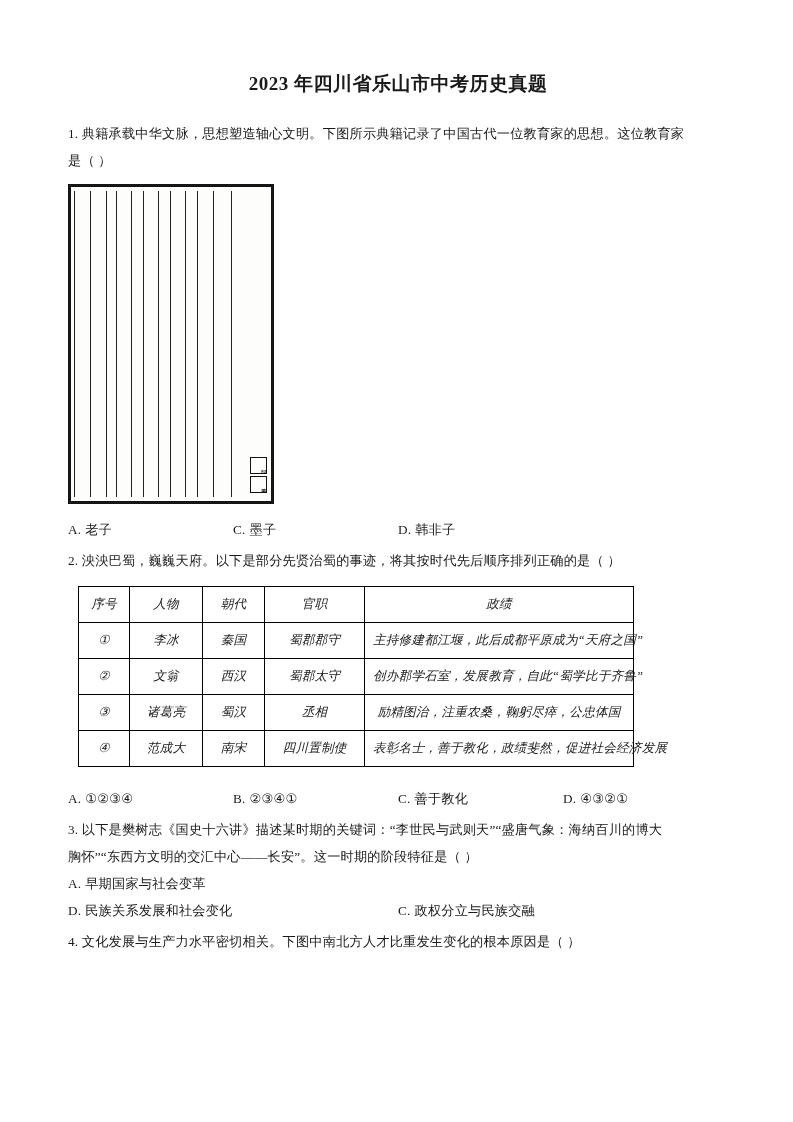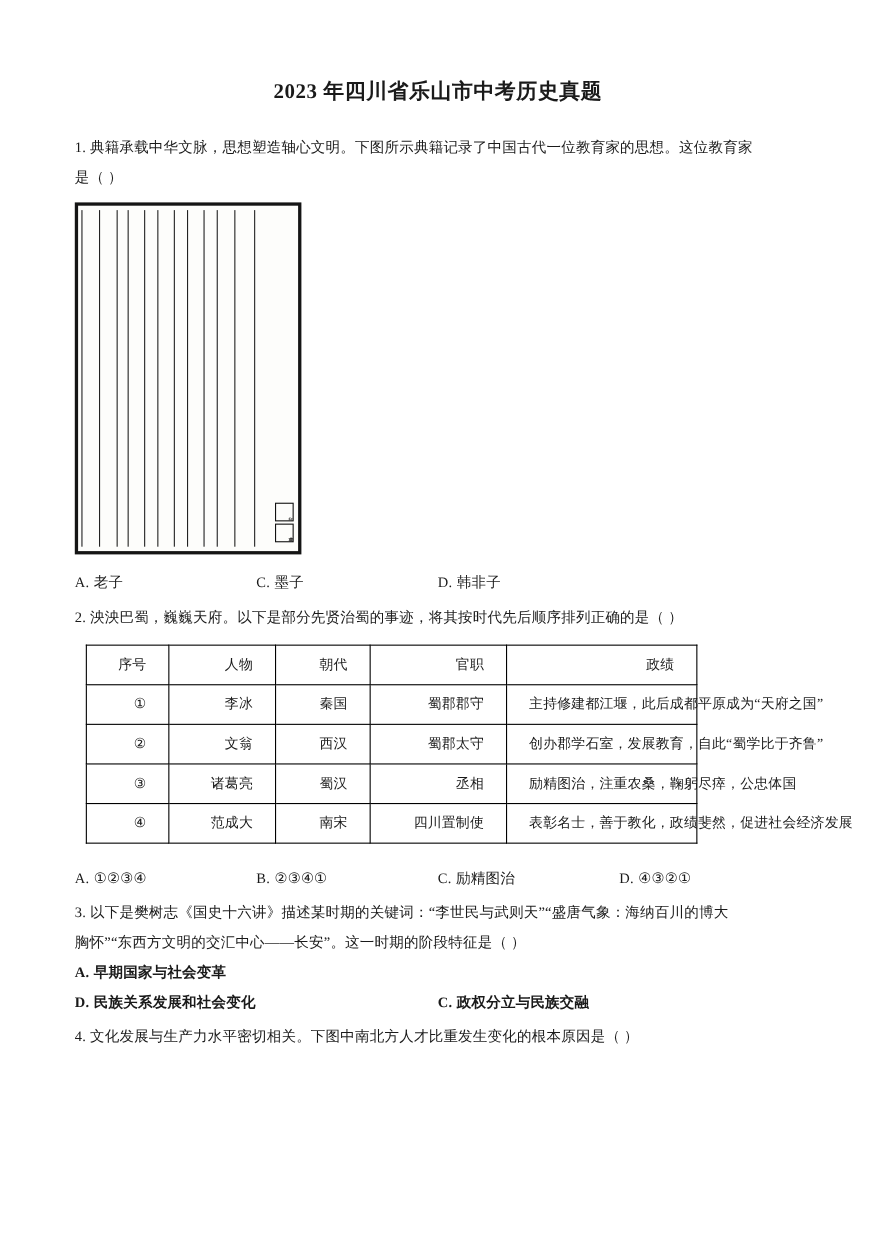--- a/index.html
+++ b/index.html
@@ -50,21 +50,20 @@
     display: flex;
     font-size: 13.2px;
     line-height: 2.05;
     letter-spacing: 0.2px;
   }
   .opts-row.four > .opt {
     width: 25%;
   }
   .opts-row.two > .opt {
     width: 50%;
-    font-weight: bold;
   }
   .opt { white-space: nowrap; }
   .opt .lbl { margin-right: 4px; }
 
   
   .figure-wrap {
     margin: 10px 0 12px 0;
     padding-left: 0px;
   }
   .ancient-book {
@@ -134,27 +133,28 @@
   
   .data-table {
     border-collapse: collapse;
     width: 556px;
     margin: 12px 0 0 10px;
     font-size: 12.6px;
     table-layout: fixed;
   }
   .data-table td, .data-table th {
     border: 1px solid #000;
-    padding: 9px 20px;
-    text-align: right;
+    padding: 9px 8px;
+    text-align: center;
     font-weight: normal;
     line-height: 1.35;
     vertical-align: middle;
     white-space: nowrap;
     letter-spacing: 0.2px;
+    font-style: italic;
   }
   .c-seq { width: 34px; text-align: center; }
   .c-person { width: 56px; }
   .c-dyn { width: 45px; }
   .c-office { width: 83px; }
   .c-deeds { width: auto; }
   .tbl-gap { height: 18px; }
 </style>
 </head>
 <body>
@@ -294,21 +294,21 @@
       <div class="tbl-gap"></div>
 
       <div class="opts-row four">
         <div class="opt">
           <span class="lbl">A.</span><span>①②③④</span>
         </div>
         <div class="opt">
           <span class="lbl">B.</span><span>②③④①</span>
         </div>
         <div class="opt">
-          <span class="lbl">C.</span><span>励精图治</span>
+          <span class="lbl">C.</span><span>善于教化</span>
         </div>
         <div class="opt">
           <span class="lbl">D.</span><span>④③②①</span>
         </div>
       </div>
     </div>
 
     <div class="q-block">
       <p class="q-text">3. 以下是樊树志《国史十六讲》描述某时期的关键词：“李世民与武则天”“盛唐气象：海纳百川的博大</p>
       <p class="q-text">胸怀”“东西方文明的交汇中心——长安”。这一时期的阶段特征是（      ）</p>

